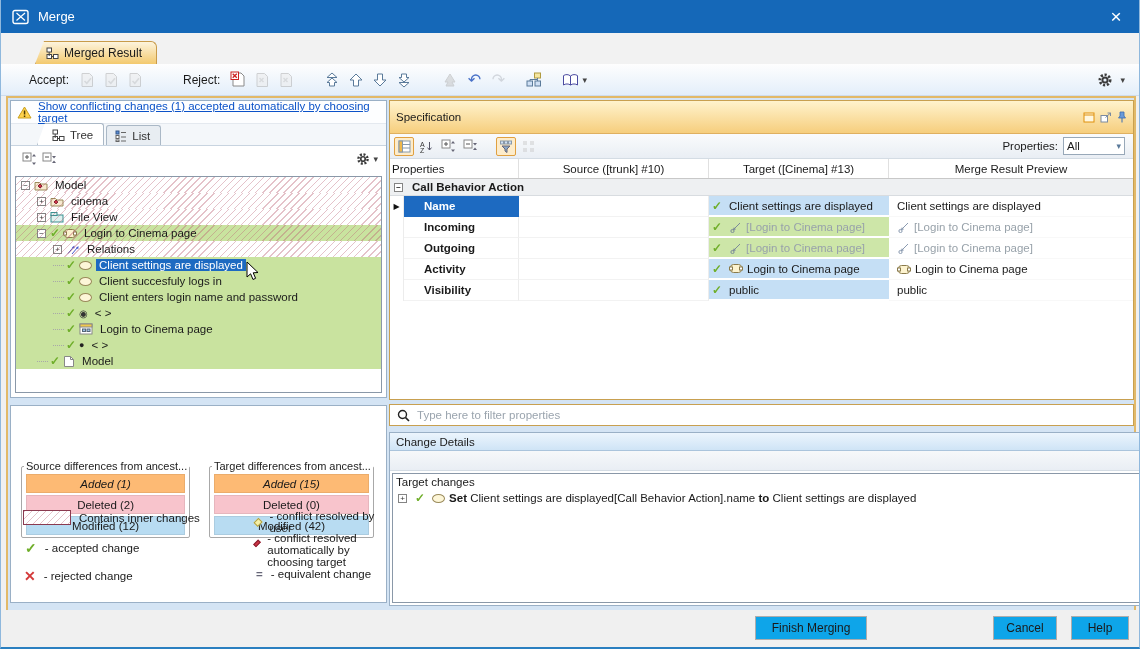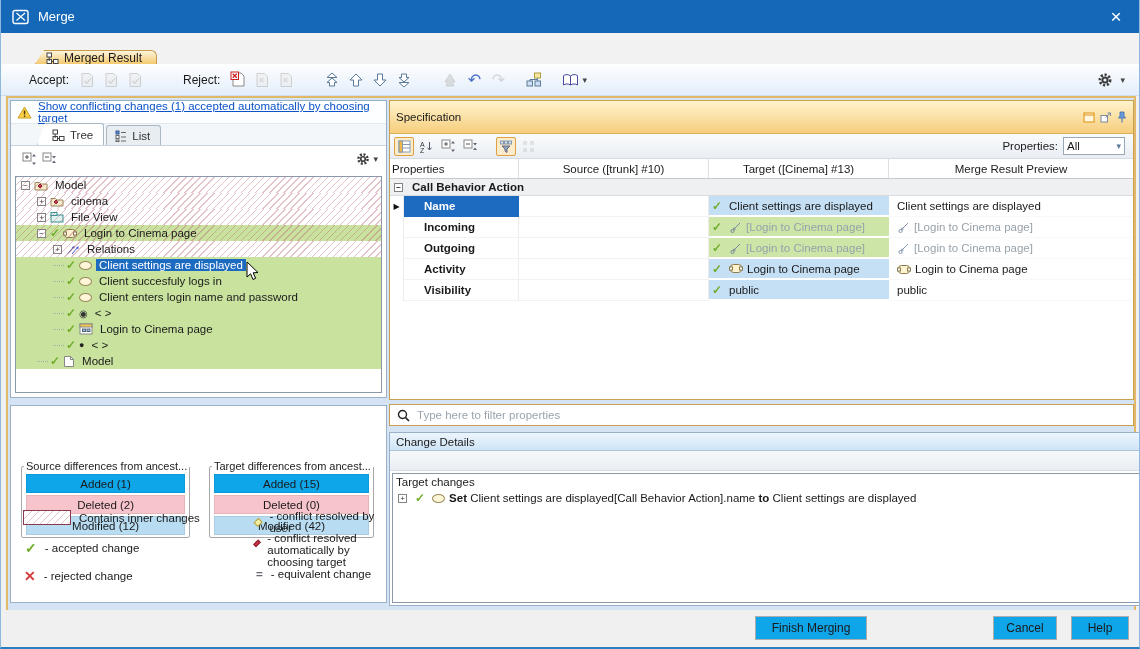--- a/index.html
+++ b/index.html
@@ -9,21 +9,21 @@
             border-left:1px solid #8fb8dd; border-right:1px solid #8fb8dd; border-bottom:2px solid #2a7fc0; }
 
   
   .titlebar { position:absolute; left:0; top:0; width:100%; height:33px; background:#1568b8; display:flex; align-items:center; }
   .titlebar .appicon { margin-left:11px; display:flex; }
   .titlebar .title { color:#fff; font-size:13px; margin-left:8px; }
   .win-close { position:absolute; right:0; top:0; width:46px; height:33px; display:flex; align-items:center; justify-content:center; color:#fff; font-size:19px; cursor:default; }
 
   
   .tabstrip { position:absolute; left:0; top:33px; width:100%; height:31px; background:#f2f2f2; }
-  .main-tab { position:absolute; left:34px; bottom:0; height:14px; padding:0 14px 0 10px; background:linear-gradient(#fdf4dd,#f3c96e); border:1px solid #c89b4a; border-bottom:none; border-radius:4px 6px 0 0; display:flex; align-items:center; gap:5px; clip-path:polygon(0 100%, 9px 0, 100% 0, 100% 100%); font-size:12px; }
+  .main-tab { position:absolute; left:34px; bottom:0; height:23px; padding:0 14px 0 10px; background:linear-gradient(#fdf4dd,#f3c96e); border:1px solid #c89b4a; border-bottom:none; border-radius:4px 6px 0 0; display:flex; align-items:center; gap:5px; clip-path:polygon(0 100%, 9px 0, 100% 0, 100% 100%); font-size:12px; }
 
   
   .toolbar { position:absolute; left:0; top:64px; width:100%; height:32px; background:linear-gradient(#fefefe,#e3eefa); border-bottom:1px solid #cfdded; display:flex; align-items:center; }
   .toolbar .lbl { margin:0 6px 0 28px; }
   .toolbar .lbl2 { margin:0 6px 0 36px; }
   .tbi { width:22px; height:22px; display:flex; align-items:center; justify-content:center; margin:0 1px; border-radius:2px; }
   .tbi.dis { opacity:.55; }
   .tb-gap { width:22px; }
   .uglyph { font-size:16px; line-height:1; }
   .undo { color:#4a72c8; } .redo { color:#b8bcc4; }
@@ -61,21 +61,21 @@
   .cursor-svg { position:absolute; z-index:9; }
 
   
   .sumpanel { position:absolute; left:2px; top:307px; width:377px; height:198px; background:#fff; border:1px solid #9ab0c6; }
   .ptitle-blue { height:18px; background:linear-gradient(#ecf5fd,#cfe4f6); border-bottom:1px solid #aac4dc; display:flex; align-items:center; padding:0 6px; font-size:11.5px; color:#1a1a1a; }
   .ptitle-blue .x { margin-left:auto; color:#3a6ea8; font-size:12px; font-weight:bold; }
   .sumbody { position:relative; height:calc(100% - 18px); }
   fieldset.diffs { position:absolute; top:20px; width:149px; height:78px; border:1px solid #a8a8a8; border-radius:2px;margin-top:34px; }
   fieldset.diffs legend { font-size:11px; color:#222; padding:0 2px; margin-left:2px; white-space:nowrap; }
   .diffrow { height:19px; margin:2px 4px; display:flex; align-items:center; justify-content:center; font-size:11.5px; border:1px solid rgba(0,0,0,.07); }
-  .d-added { background:#0ea5e9; } .d-deleted { background:#f8c4cc; } .d-modified { background:#b8dcf2; }
+  .d-added { background:#fdba74;font-style:italic; } .d-deleted { background:#f8c4cc; } .d-modified { background:#b8dcf2; }
   .legend { position:absolute; left:0; top:96px; right:0; bottom:0; font-size:11.5px; }
   .litem { position:absolute; display:flex; align-items:center; gap:8px; }
   .swatch-hatch { position:relative; width:48px; height:15px; border:1px solid #8a3a50; background:#fff; }
   .lg-check { color:#6fae2a; font-weight:bold; font-size:14px; }
   .lg-cross { color:#d43a3a; font-weight:bold; font-size:14px; }
   .diam { width:7px; height:7px; transform:rotate(45deg); }
   .diam-y { background:#f5f0a8; border:1px solid #b0a040; }
   .diam-r { background:#cc3344; border:1px solid #882233; }
   .lg-eq { color:#667; font-weight:bold; }
 

